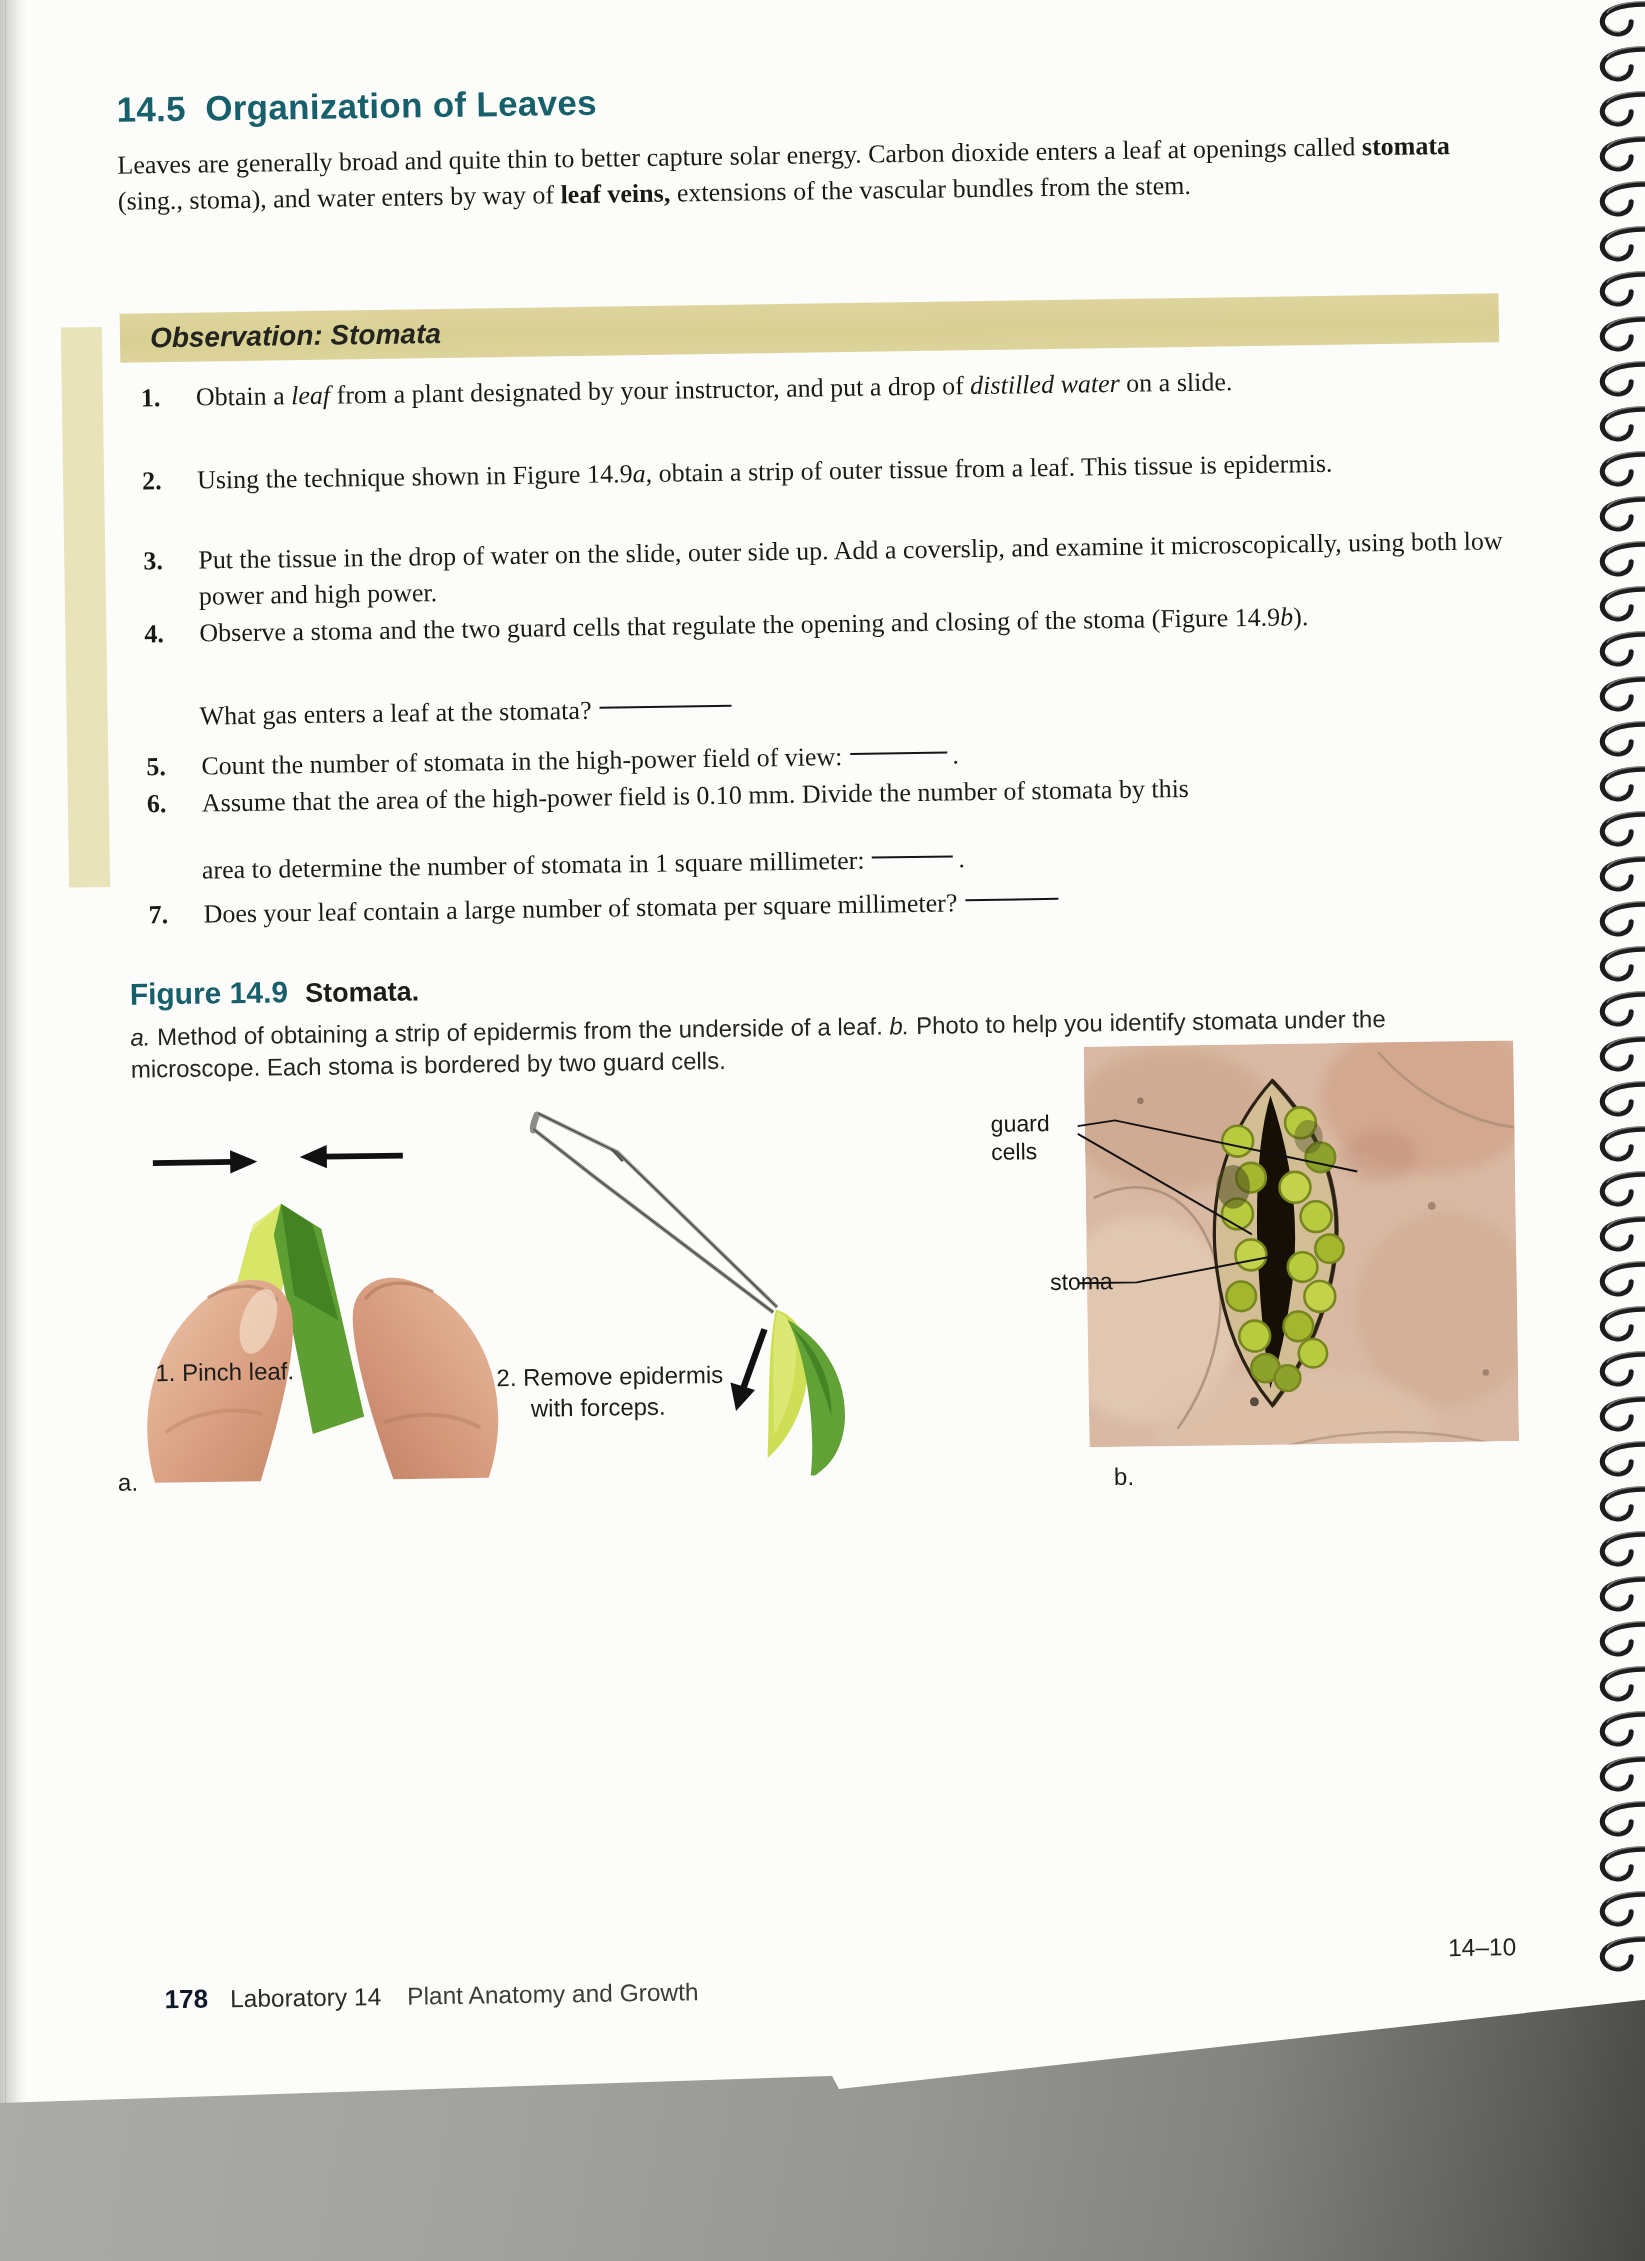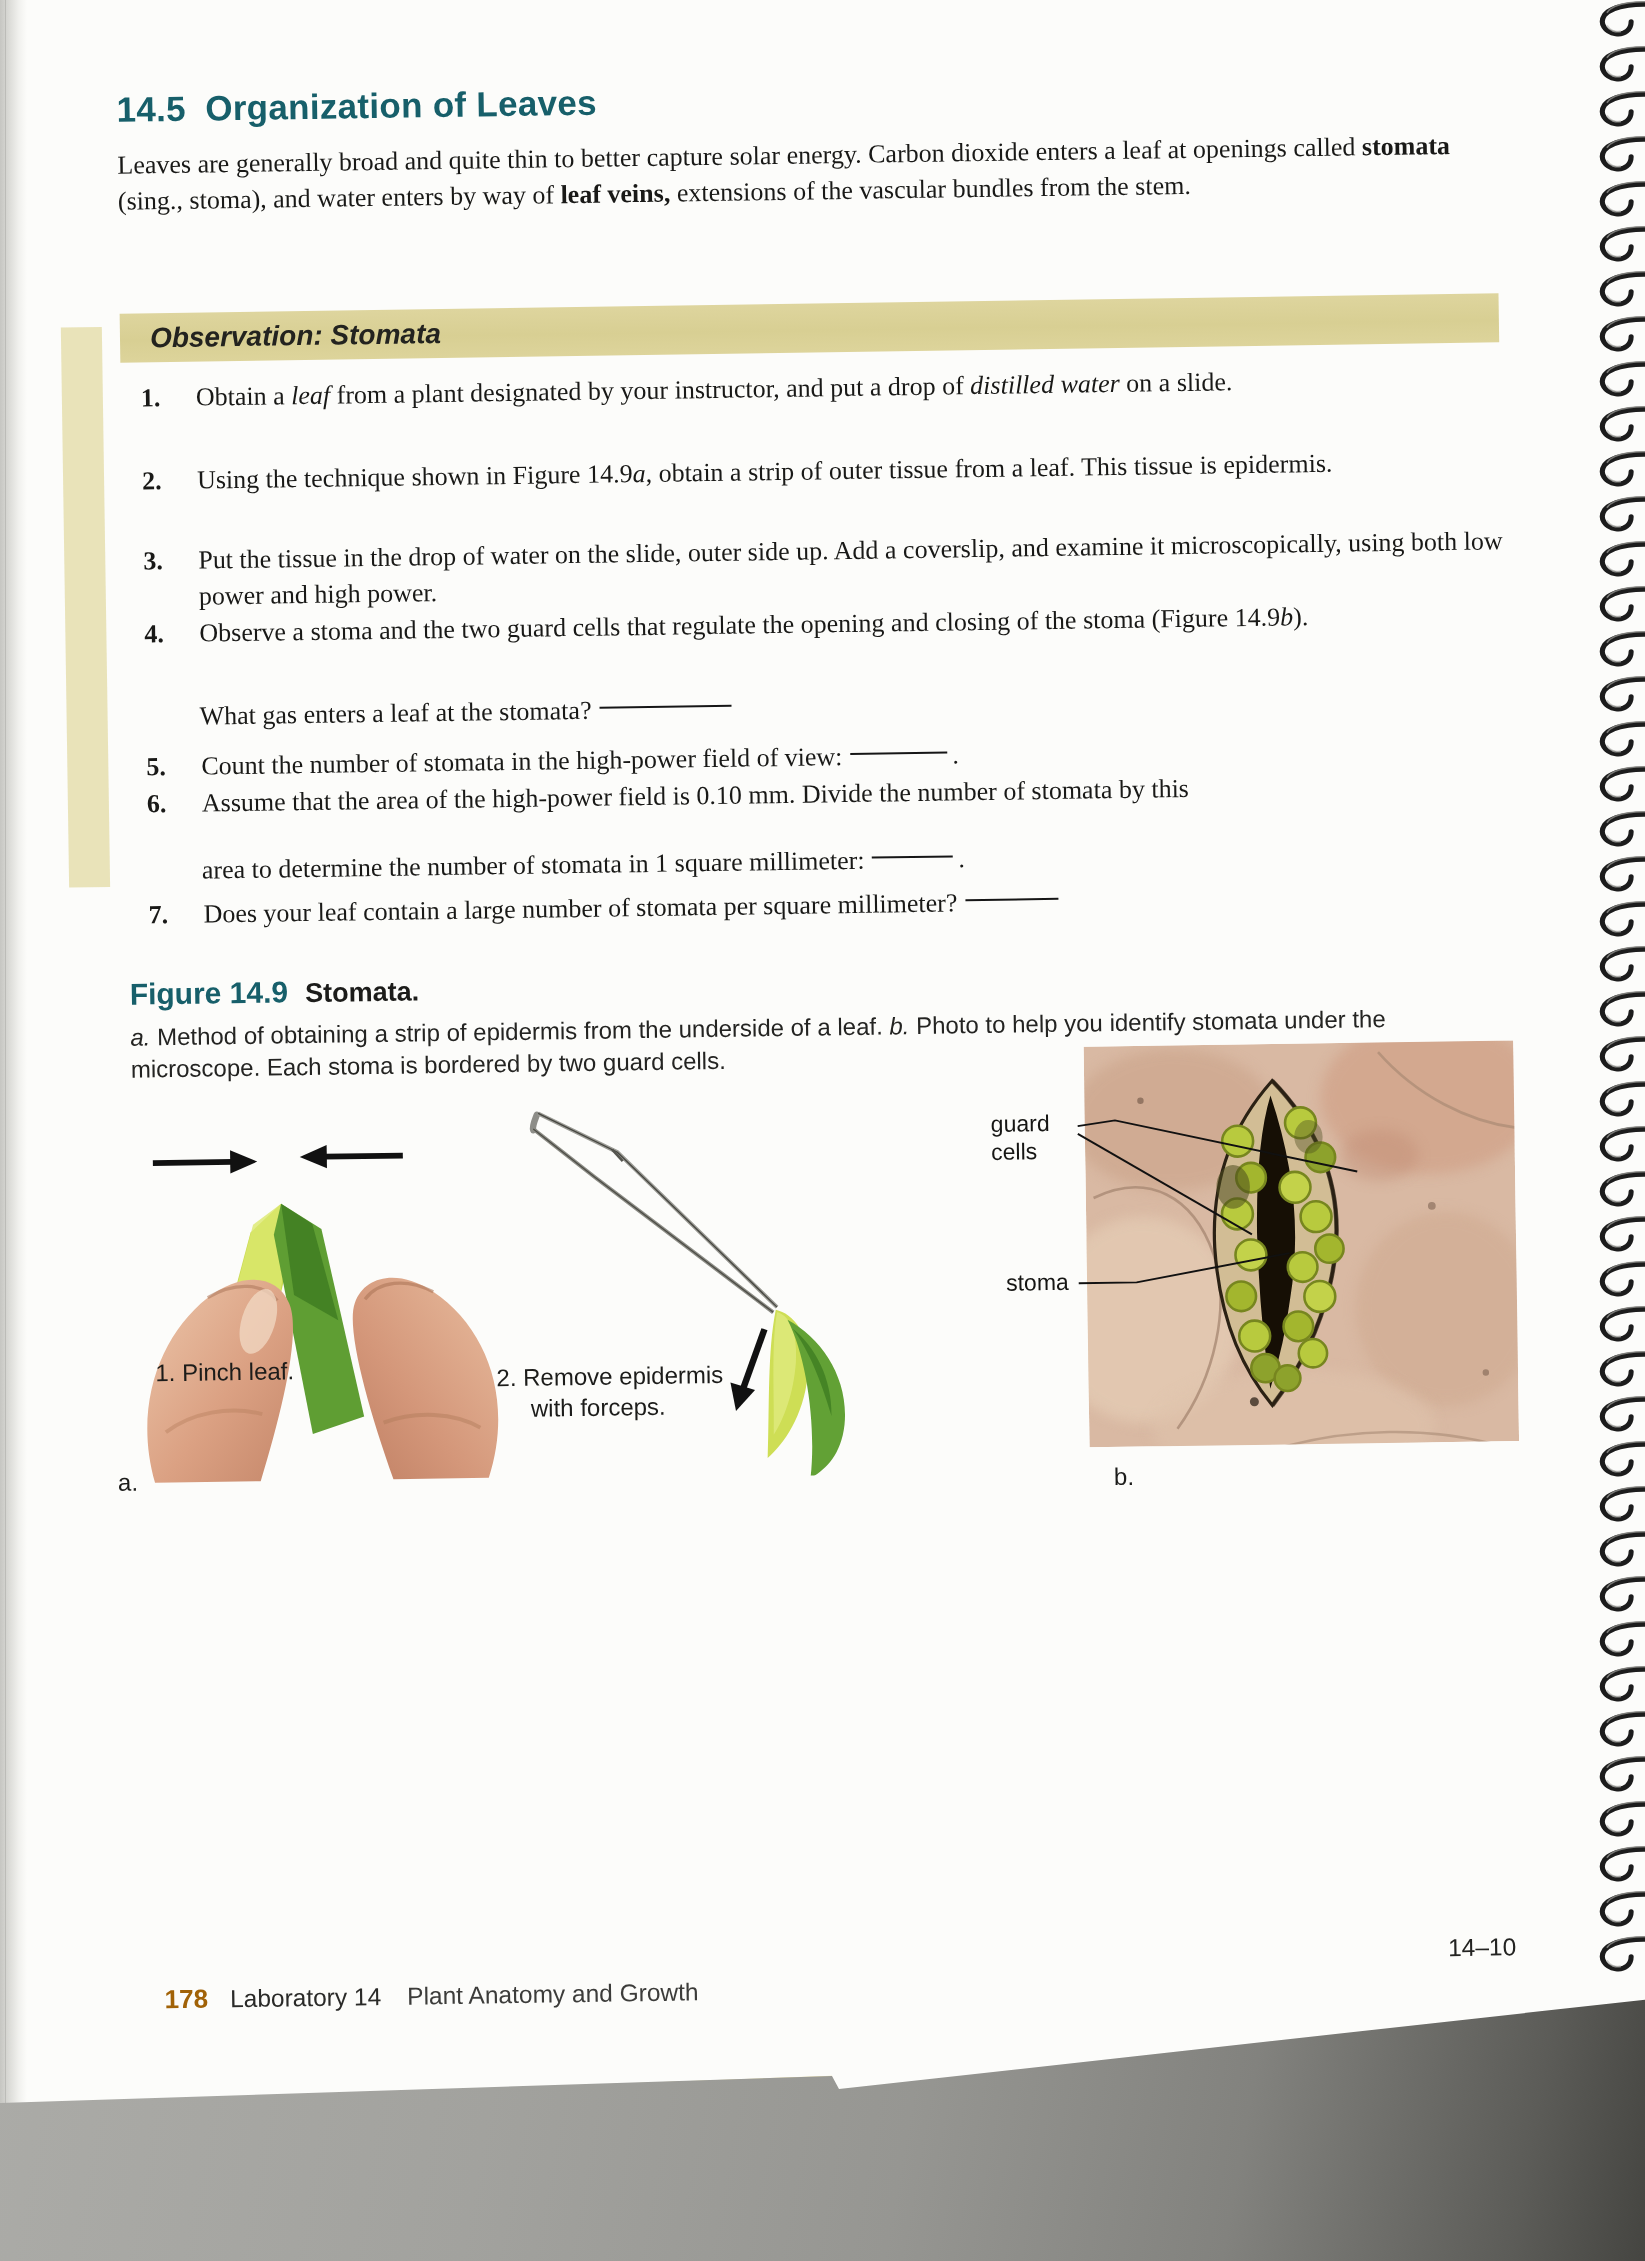--- a/index.html
+++ b/index.html
@@ -32,21 +32,21 @@
   .blank{display:inline-block;border-bottom:2.6px solid #161616;height:.55em;
          vertical-align:baseline;margin:0 5.2px 0 7.7px;}
   .figcap-head{left:119px;top:977px;font-family:"Liberation Sans",sans-serif;font-weight:bold;}
   .figcap-head .fl{font-size:30px;color:#175f6a;margin-right:17px;}
   .figcap-head .ft{font-size:27px;color:#1c1c1a;}
   .figcap-text{left:119px;top:1021px;width:1389px;font-family:"Liberation Sans",sans-serif;
     font-size:24px;line-height:32px;color:#242422;}
   .sub-label{font-family:"Liberation Sans",sans-serif;font-size:24px;color:#1c1c1a;}
   .ann-label{font-family:"Liberation Sans",sans-serif;font-size:23px;color:#161614;line-height:28px;}
   .footer{left:139px;top:1984px;font-family:"Liberation Sans",sans-serif;font-size:24.5px;color:#3c3c3a;}
-  .footer .pg{font-weight:bold;color:#a16207;margin-right:22px;font-size:26px;}
+  .footer .pg{font-weight:bold;color:#0f172a;margin-right:22px;font-size:26px;}
   .footer .lab{color:#2a2a28;margin-right:26px;}
   .page-code{left:1423px;top:1953px;font-family:"Liberation Sans",sans-serif;font-size:24.5px;color:#232321;}
   
   .gray-band{left:0;top:1992px;width:1645px;height:269px;
     background:linear-gradient(100deg,#ababa7 0%,#a2a29e 30%,#969692 55%,#82827e 75%,#5c5c58 92%,#454541 100%);
     clip-path:polygon(0 111px,832px 84px,839px 97px,1645px 7.7px,1645px 269px,0 269px);}
   .page-stack{left:39px;top:2068px;width:803px;height:64px;background:#ece3ab;
     clip-path:polygon(6.4px 37px,793px 7.7px,794px 27px,322px 62px,7.7px 48px);}
   
   .binding{right:0;top:0;width:77px;height:1985px;}
@@ -228,21 +228,21 @@
           <ellipse cx="510" cy="150" rx="22" ry="26" fill="#4c4d1e" opacity=".4"></ellipse>
         </g>
       </g>
       <g stroke="#111" stroke-width="3" fill="none">
         <path d="M152,128 L210,120 L585,205"></path>
         <path d="M152,140 L420,300"></path>
         <path d="M150,372 L240,372 L478,330"></path>
       </g>
     </svg>
     <div class="abs ann-label" style="left:978px;top:1122px;width:97px;">guard cells</div>
-    <div class="abs ann-label" style="left:991px;top:1281px;">stoma</div>
+    <div class="abs ann-label" style="left:1035px;top:1281px;">stoma</div>
     <div class="abs sub-label" style="left:1096px;top:1477px;">b.</div>
 
     <div class="abs footer">
       <span class="pg">178</span><span class="lab">Laboratory 14</span><span>Plant Anatomy and Growth</span>
     </div>
     <div class="abs page-code">14–10</div>
 
   </div>
 
   <div class="abs page-stack"></div>

